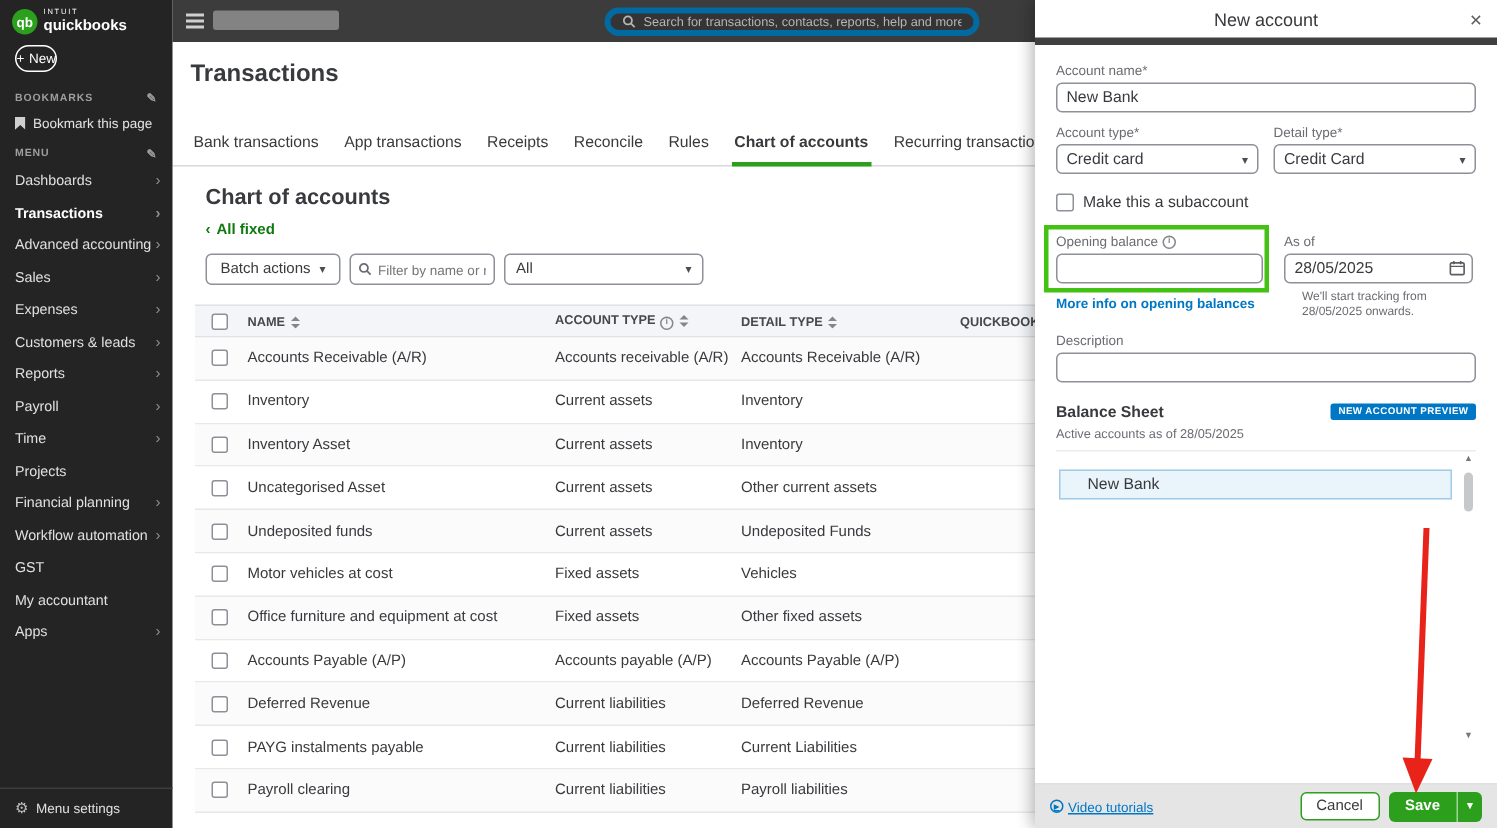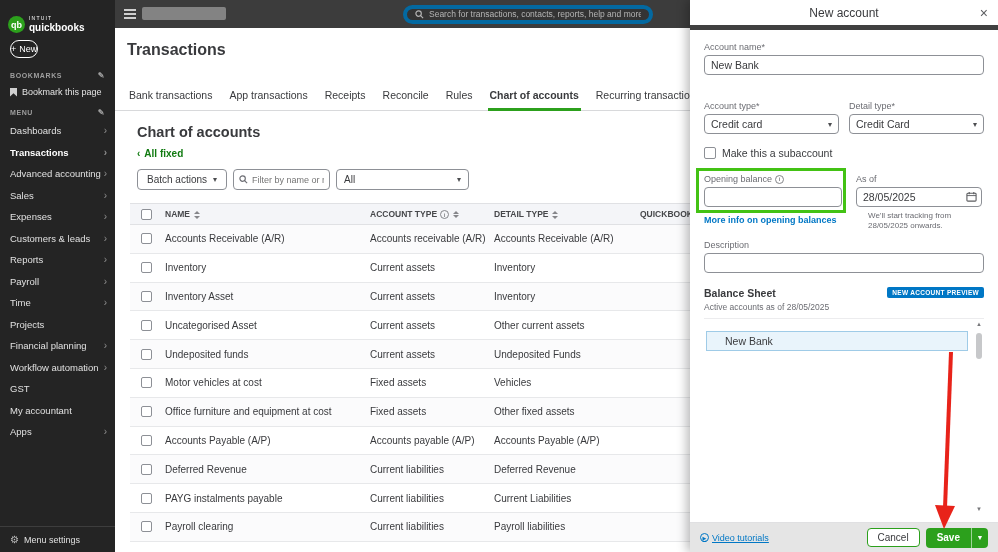--- a/index.html
+++ b/index.html
@@ -2,21 +2,21 @@
 <html><head>
 <meta charset="utf-8">
 <style>
   * { margin:0; padding:0; box-sizing:border-box; }
   html,body { background:#555; }
   .app { position:relative; width:998px; height:552px; background:#fff; overflow:hidden;
          font-family:"Liberation Sans", sans-serif; color:#393a3d; margin:0 auto; }
 
   
   .sidebar { position:absolute; left:0; top:0; width:115px; height:100%; background:#242424; z-index:6; color:#d6d6d6; }
-  .brand { display:flex; align-items:center; gap:4px; padding:16px 8px 3px; }
+  .brand { display:flex; align-items:center; gap:4px; padding:6px 8px 3px; }
   .qb-logo { width:17px; height:17px; border-radius:50%; background:#2ca01c; color:#fff; font-weight:bold;
              font-size:9px; display:flex; align-items:center; justify-content:center; flex:0 0 auto; }
   .brand-text { line-height:1.1; }
   .brand-intuit { font-size:5px; letter-spacing:1.2px; color:#fff; }
   .brand-product { font-size:10px; font-weight:bold; color:#fff; }
   .new-btn { margin:4px 10px 7px; height:18px; border:1px solid #fff; border-radius:10px; display:flex;
              align-items:center; justify-content:center; gap:3px; font-size:9px; color:#fff; background:transparent; cursor:pointer; font-family:inherit; }
   .side-section-head { display:flex; align-items:center; justify-content:space-between; padding:6px 10px 3px;
              font-size:7px; letter-spacing:.6px; color:#9e9e9e; font-weight:bold; }
   .pencil { font-size:8px; color:#9e9e9e; cursor:pointer; }
@@ -76,21 +76,21 @@
              align-items:center; justify-content:center; color:#85868a; margin-left:3px; font-weight:bold; }
 
   
   .panel { position:absolute; left:690px; top:0; width:308px; height:552px; background:#fff; z-index:10; box-shadow:-3px 0 10px rgba(0,0,0,.28); }
   .panel-head { height:30px; border-bottom:5px solid #404040; display:flex; align-items:center; justify-content:center; position:relative; font-size:12px; }
   .close-x { position:absolute; right:10px; top:6px; font-size:14px; color:#5c5d60; cursor:pointer; line-height:1; }
   .panel-body { padding:12px 14px 0; }
   .flabel { font-size:9px; color:#6b6c72; margin-bottom:3px; display:flex; align-items:center; }
   .finput { width:100%; height:20px; border:1px solid #8d9096; border-radius:4px; font-size:10.5px; padding:0 6px;
              outline:none; font-family:inherit; color:#393a3d; background:#fff; }
-  .two-col { display:flex; gap:10px; margin-top:26px; }
+  .two-col { display:flex; gap:10px; margin-top:8px; }
   .fcol { flex:1; min-width:0; }
   .fselect { height:20px; border:1px solid #8d9096; border-radius:4px; display:flex; align-items:center;
              justify-content:space-between; padding:0 6px; font-size:10.5px; cursor:pointer; background:#fff; }
   .check-row { display:flex; gap:6px; align-items:center; margin-top:13px; font-size:10.5px; cursor:pointer; }
   .cb-lg { width:12px; height:12px; border:1px solid #8d9096; border-radius:2px; background:#fff; flex:0 0 auto; }
   .ob-row { display:flex; gap:14px; margin-top:15px; }
   .ob-col { width:138px; position:relative; flex:0 0 auto; }
   .asof-col { width:126px; flex:0 0 auto; }
   .green-box { position:absolute; left:-8px; top:-6px; width:150px; height:45px; border:3px solid #43c214; pointer-events:none; z-index:3; }
   .more-link { margin-top:8px; font-size:9px; font-weight:bold; color:#0077c5; cursor:pointer; }

